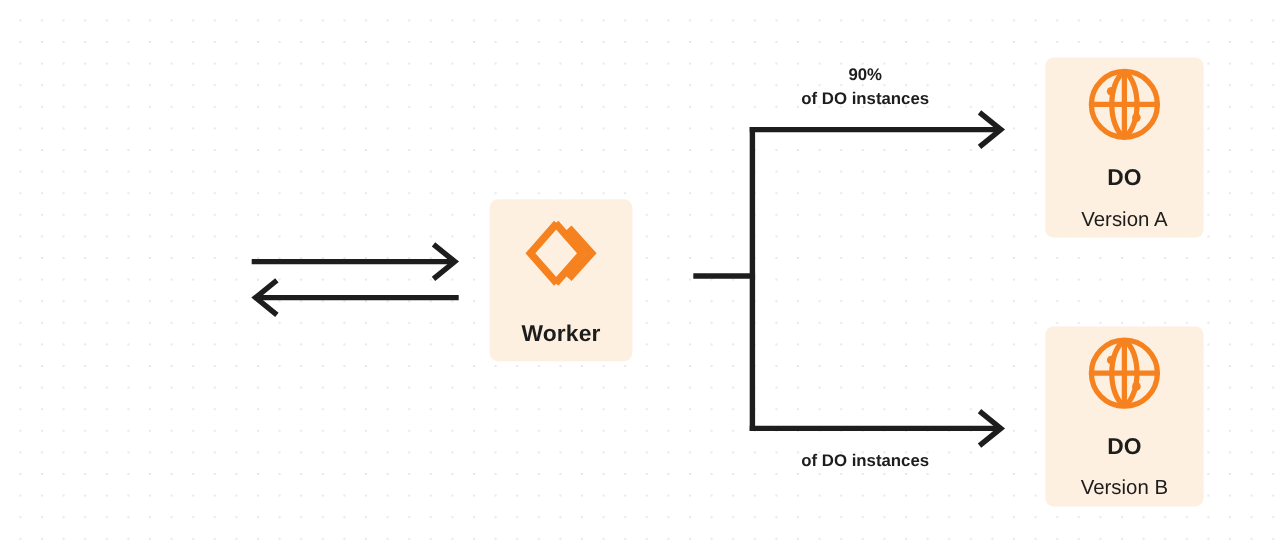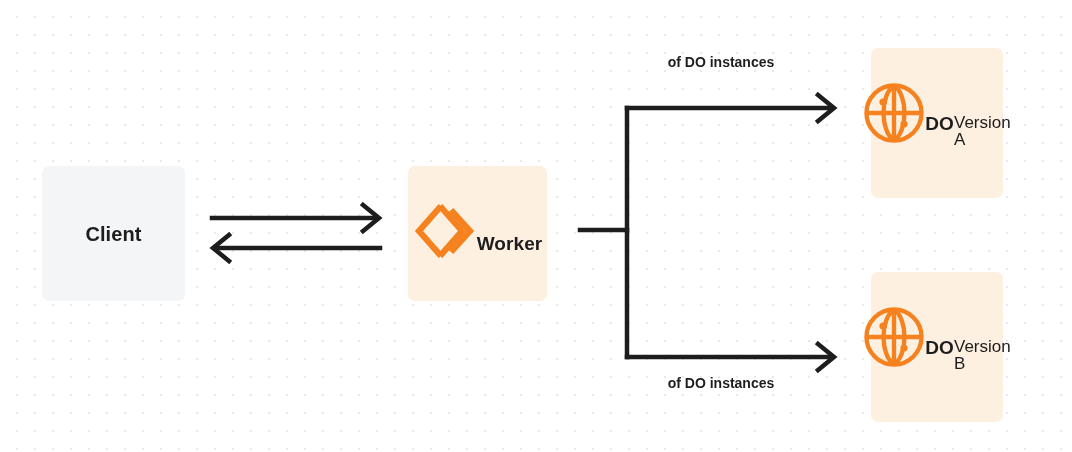--- a/index.html
+++ b/index.html
@@ -18,36 +18,36 @@
     font-family: "Liberation Sans", sans-serif;
     overflow: hidden;
   }
 
   
   .node {
     position: absolute;
     box-sizing: border-box;
     border-radius: 7px;
     display: flex;
-    flex-direction: row;
+    flex-direction: column;
     align-items: center;
     justify-content: center;
   }
 
   .node-client {
     left: 42px;
     top: 166px;
     width: 143px;
     height: 135px;
     background: #f4f5f7;
   }
   .node-worker {
     left: 408px;
     top: 166px;
-    width: 139px;
+    width: 119px;
     height: 135px;
     background: #fdf0e1;
   }
   .node-do-a {
     left: 871px;
     top: 48px;
     width: 132px;
     height: 150px;
     background: #fdf0e1;
   }
@@ -145,23 +145,20 @@
       <path class="wire" d="M 627 108 L 831 108"></path>
       <path class="head" d="M 818 95 L 834 108 L 818 121"></path>
     </g>
 
     <g>
       <path class="wire" d="M 627 357 L 831 357"></path>
       <path class="head" d="M 818 344 L 834 357 L 818 370"></path>
     </g>
   </svg>
 
-  <div class="node node-client">
-    <span class="node-title">Client</span>
-  </div>
 
   <div class="node node-worker">
     <span class="icon-worker">
       <svg width="64" height="62" viewBox="0 0 64 62" aria-hidden="true">
 
         <path d="M 28 6 L 6 31 L 28 56" fill="none" stroke="#f6821f" stroke-width="6.2" stroke-linecap="butt" stroke-linejoin="miter"></path>
 
         <path d="M 27 6 L 49 31 L 27 56" fill="none" stroke="#f6821f" stroke-width="6.2" stroke-linecap="butt" stroke-linejoin="miter"></path>
 
         <path d="M 38 10 L 57 31 L 38 52" fill="none" stroke="#f6821f" stroke-width="6.2" stroke-linecap="butt" stroke-linejoin="miter"></path>
@@ -200,20 +197,21 @@
         </g>
         <circle cx="20" cy="20" r="3.6" fill="#f6821f"></circle>
         <circle cx="41" cy="42" r="3.6" fill="#f6821f"></circle>
       </svg>
     </span>
     <span class="node-title">DO</span>
     <span class="node-sub">Version B</span>
   </div>
 
   <div class="edge-label edge-label-top">
+    <span class="pct">90%</span>
     <span class="desc">of DO instances</span>
   </div>
 
   <div class="edge-label edge-label-bot">
     <span class="desc">of DO instances</span>
   </div>
 
 </div>
 
 </body></html>

